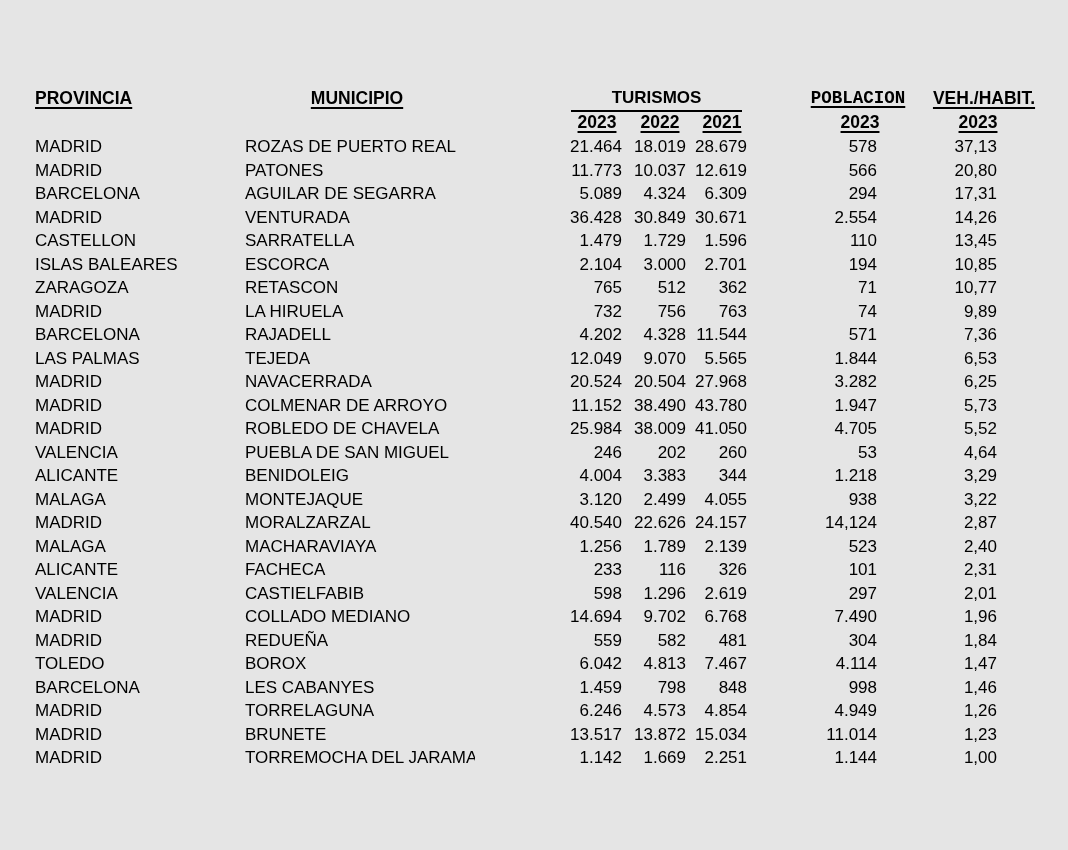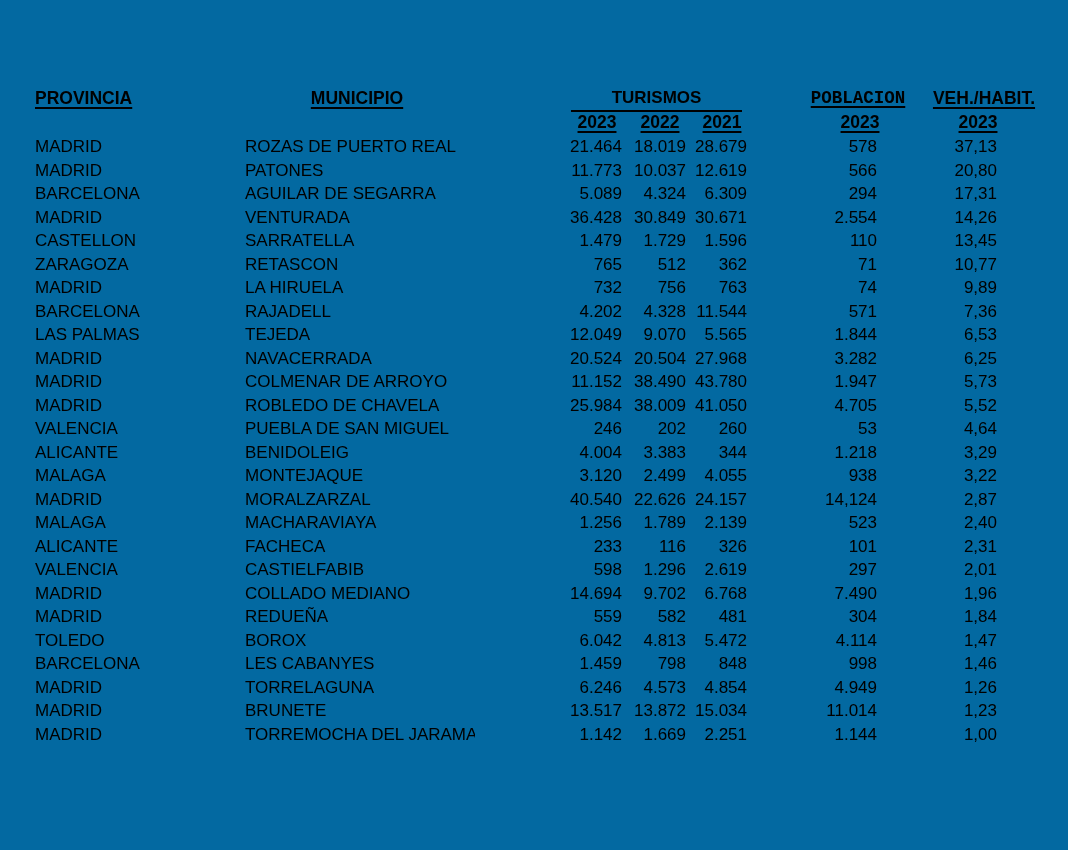--- a/index.html
+++ b/index.html
@@ -4,21 +4,21 @@
 <style>
   html, body {
     margin: 0;
     padding: 0;
     background: #ffffff;
   }
   .page {
     position: relative;
     width: 1068px;
     height: 850px;
-    background: #0369a1;
+    background: #e5e5e5;
     color: #000000;
     font-family: "Liberation Sans", sans-serif;
     overflow: hidden;
   }
   
   .hdr-cell {
     position: absolute;
     font-size: 17.5px;
     font-weight: bold;
     white-space: nowrap;
@@ -125,20 +125,29 @@
   <div class="row">
     <div class="c">CASTELLON</div>
     <div class="c">SARRATELLA</div>
     <div class="c num">1.479</div>
     <div class="c num">1.729</div>
     <div class="c num">1.596</div>
     <div class="c num">110</div>
     <div class="c num">13,45</div>
   </div>
 
+  <div class="row">
+    <div class="c">ISLAS BALEARES</div>
+    <div class="c">ESCORCA</div>
+    <div class="c num">2.104</div>
+    <div class="c num">3.000</div>
+    <div class="c num">2.701</div>
+    <div class="c num">194</div>
+    <div class="c num">10,85</div>
+  </div>
 
   <div class="row">
     <div class="c">ZARAGOZA</div>
     <div class="c">RETASCON</div>
     <div class="c num">765</div>
     <div class="c num">512</div>
     <div class="c num">362</div>
     <div class="c num">71</div>
     <div class="c num">10,77</div>
   </div>
@@ -291,21 +300,21 @@
     <div class="c num">481</div>
     <div class="c num">304</div>
     <div class="c num">1,84</div>
   </div>
 
   <div class="row">
     <div class="c">TOLEDO</div>
     <div class="c">BOROX</div>
     <div class="c num">6.042</div>
     <div class="c num">4.813</div>
-    <div class="c num">5.472</div>
+    <div class="c num">7.467</div>
     <div class="c num">4.114</div>
     <div class="c num">1,47</div>
   </div>
 
   <div class="row">
     <div class="c">BARCELONA</div>
     <div class="c">LES CABANYES</div>
     <div class="c num">1.459</div>
     <div class="c num">798</div>
     <div class="c num">848</div>

